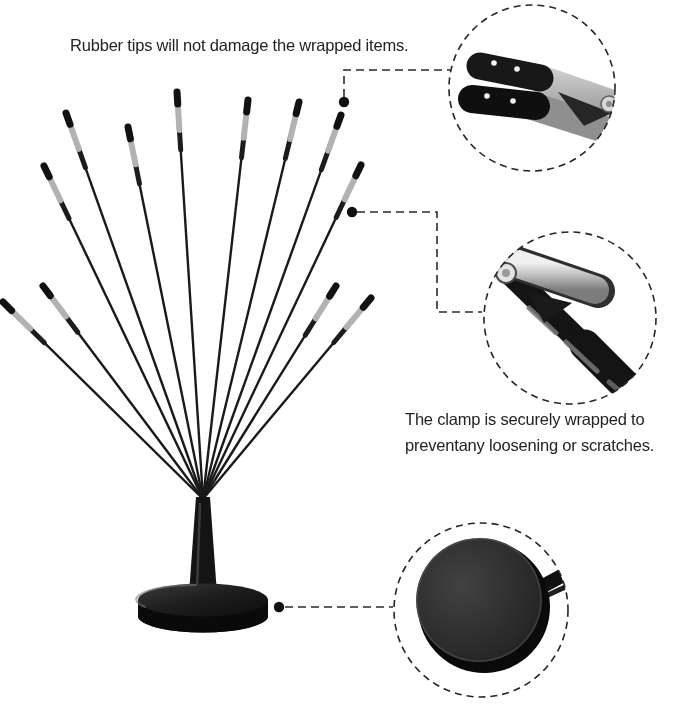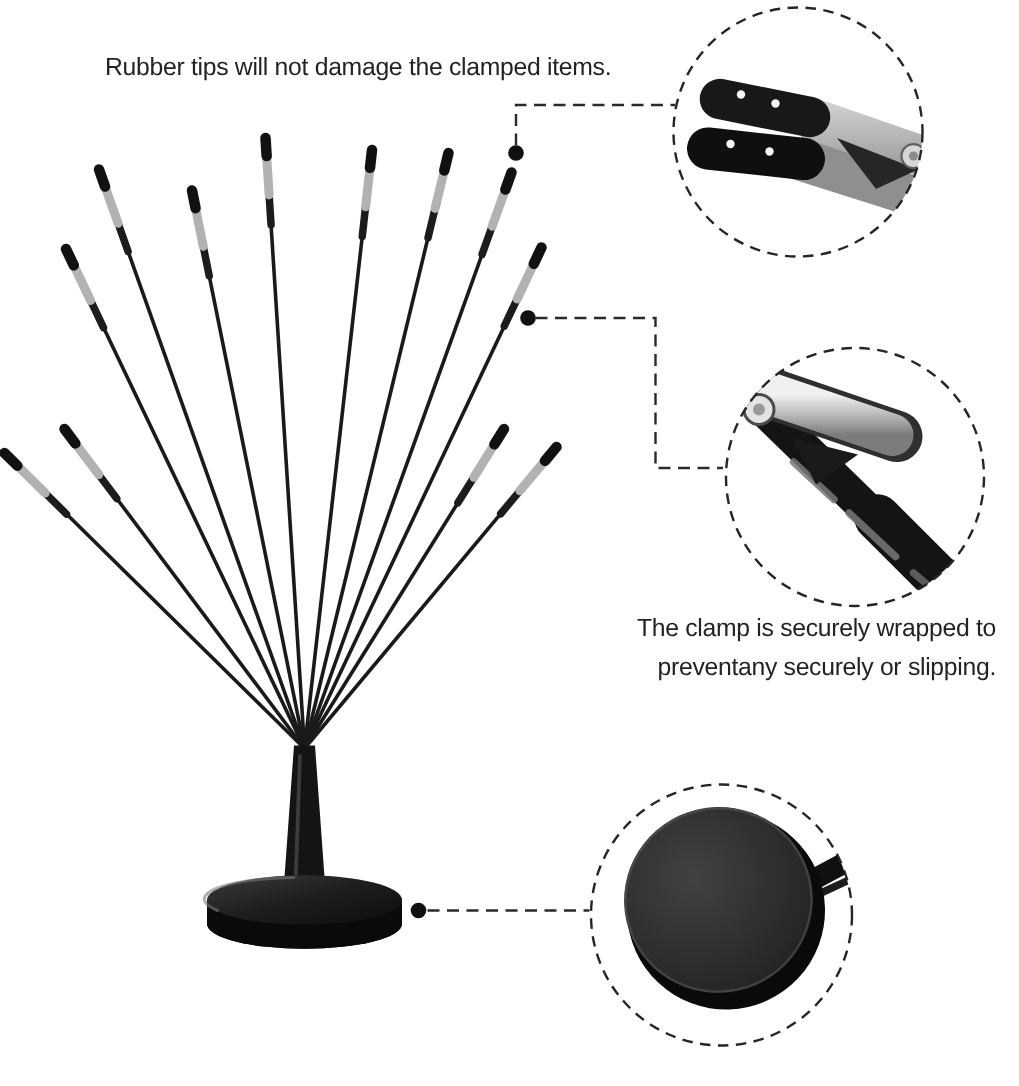--- a/index.html
+++ b/index.html
@@ -12,21 +12,21 @@
   }
   .stage svg{position:absolute;left:0;top:0;}
   .caption{
     position:absolute;
     color:#232323;
     font-size:16.5px;
     letter-spacing:-0.2px;
     white-space:nowrap;
   }
   .caption.top{left:70px;top:36px;}
-  .caption.mid{left:405px;top:407px;width:259px;text-align:right;line-height:25.5px;}
+  .caption.mid{left:405px;top:407px;width:259px;text-align:left;line-height:25.5px;}
   .caption.bottom{left:240px;top:701px;width:440px;text-align:center;}
   .connector{fill:none;stroke:#2a2a2a;stroke-width:1.6;stroke-dasharray:8 5;}
   .dash-circle{fill:none;stroke:#252525;stroke-width:1.6;stroke-dasharray:7 5;}
   .dot{fill:#101010;}
 </style>
 </head>
 <body>
 
 <div class="stage">
 
@@ -173,20 +173,20 @@
           <line x1="548" y1="595" x2="574" y2="583" stroke="#1d1d1d" stroke-width="5" stroke-linecap="round"></line>
           <ellipse cx="484" cy="607" rx="66" ry="66" fill="#0a0a0a" transform="rotate(-13 484 607)"></ellipse>
           <ellipse cx="479" cy="600" rx="63" ry="62" fill="url(#faceGrad)" transform="rotate(-13 479 600)"></ellipse>
           <ellipse cx="479" cy="600" rx="62" ry="61" fill="none" stroke="#5d5d5d" stroke-width="1.5" opacity="0.5" transform="rotate(-13 479 600)"></ellipse>
         </g>
         <circle class="dash-circle" cx="481" cy="610" r="87"></circle>
       </g>
     </g>
   </svg>
 
-  <div class="caption top">Rubber tips will not damage the clamped items.</div>
+  <div class="caption top">Rubber tips will not damage the wrapped items.</div>
 
   <div class="caption mid">
     <div>The clamp is securely wrapped to</div>
-    <div>preventany securely or slipping.</div>
+    <div>preventany loosening or scratches.</div>
   </div>
 
 </div>
 
 </body></html>

